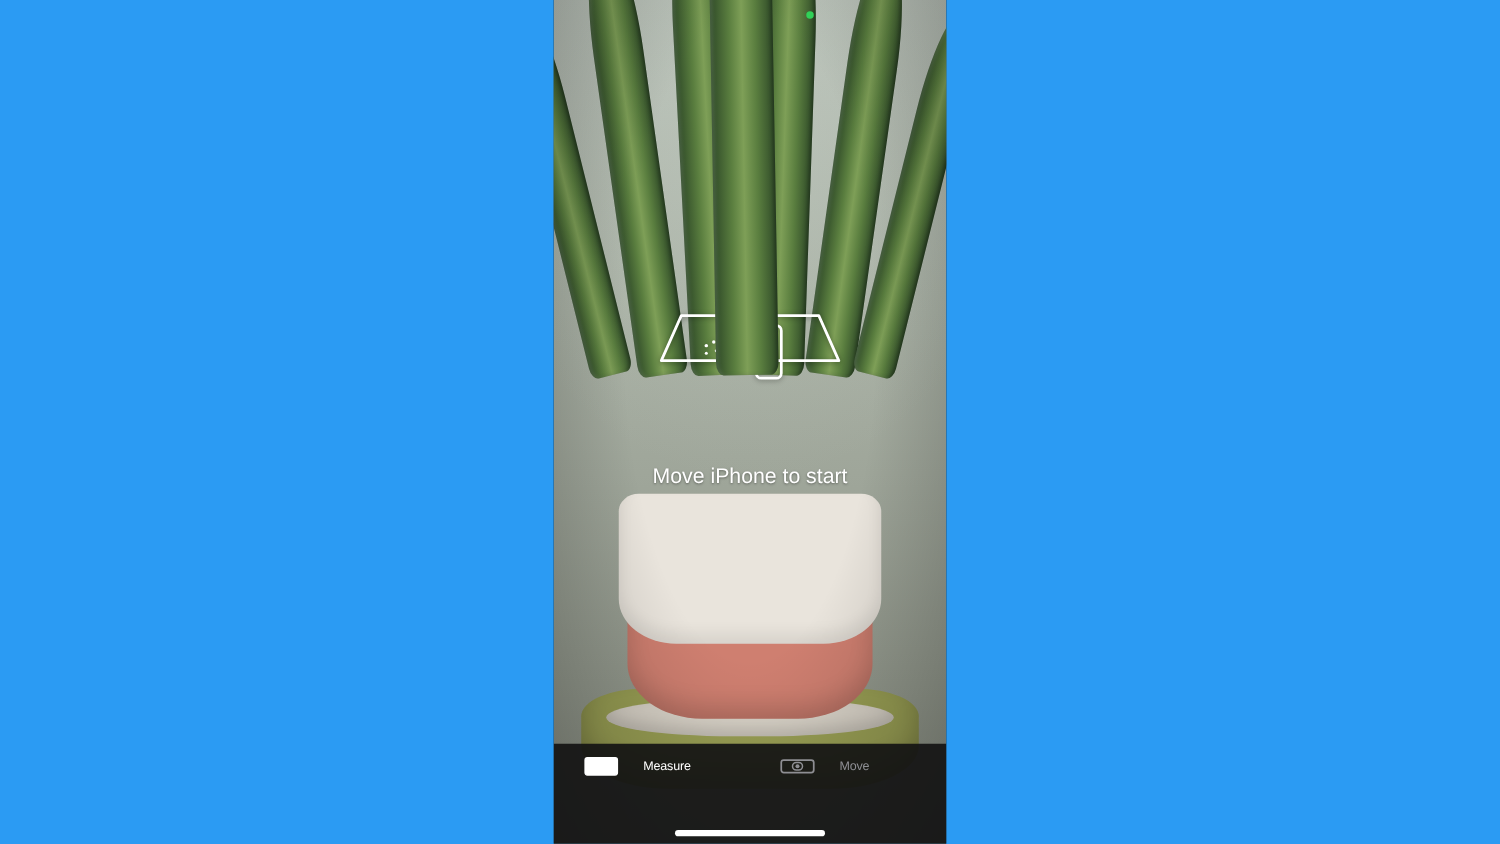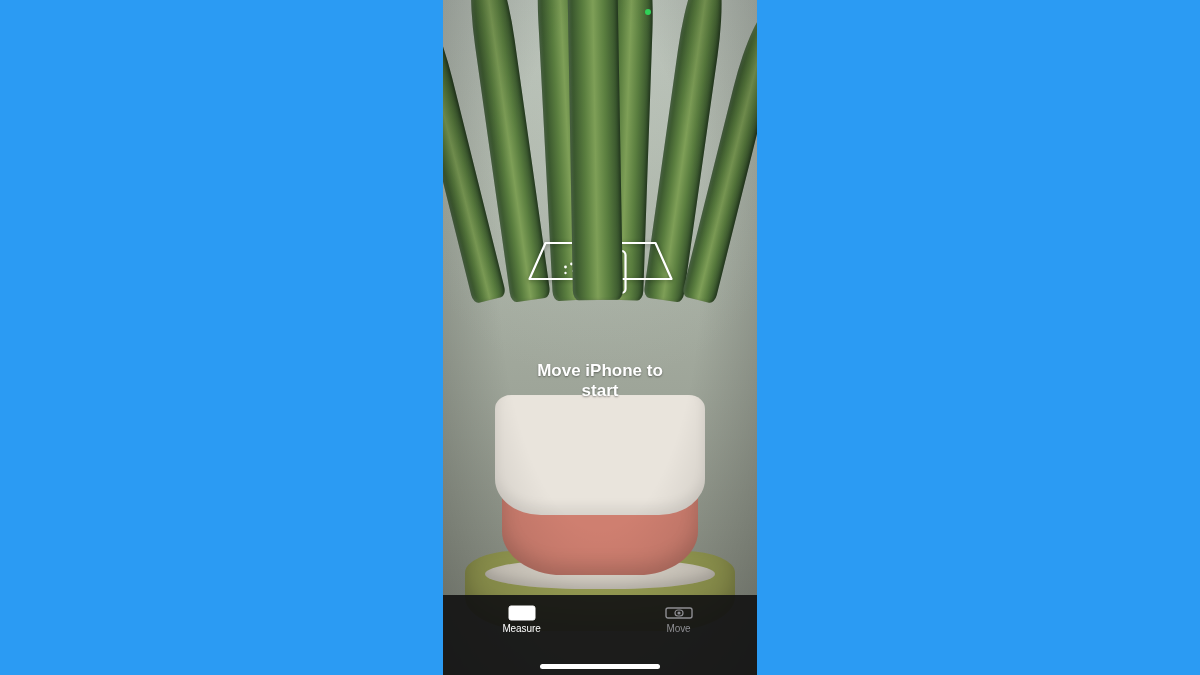--- a/index.html
+++ b/index.html
@@ -106,40 +106,40 @@
       display: flex;
       flex-direction: column;
       align-items: center;
       gap: 20px;
       text-align: center;
     }
     .ar-hint svg { filter: drop-shadow(0 1px 2px rgba(0,0,0,0.35)); }
     .hint-text {
       color: #fff;
       font-size: 17px;
-      font-weight: 700;
+      font-weight: 400;
       text-shadow: 0 1px 2px rgba(0,0,0,0.4);
       margin-top: 24px;
     }
     
     .tab-bar {
       position: absolute;
       left: 0; right: 0; bottom: 0;
       height: 80px;
       background: rgba(20,20,20,0.92);
       display: flex;
       justify-content: space-around;
       align-items: flex-start;
       padding-top: 8px;
     }
     .tab {
       display: flex;
-      flex-direction: column;
+      flex-direction: row;
       align-items: center;
-      gap: 0;
+      gap: 20px;
       width: 110px;
       cursor: pointer;
     }
     .tab-icon {
       width: 28px; height: 20px;
       display: flex; align-items: center; justify-content: center;
     }
     .tab-label {
       font-size: 10px;
       letter-spacing: -0.1px;

